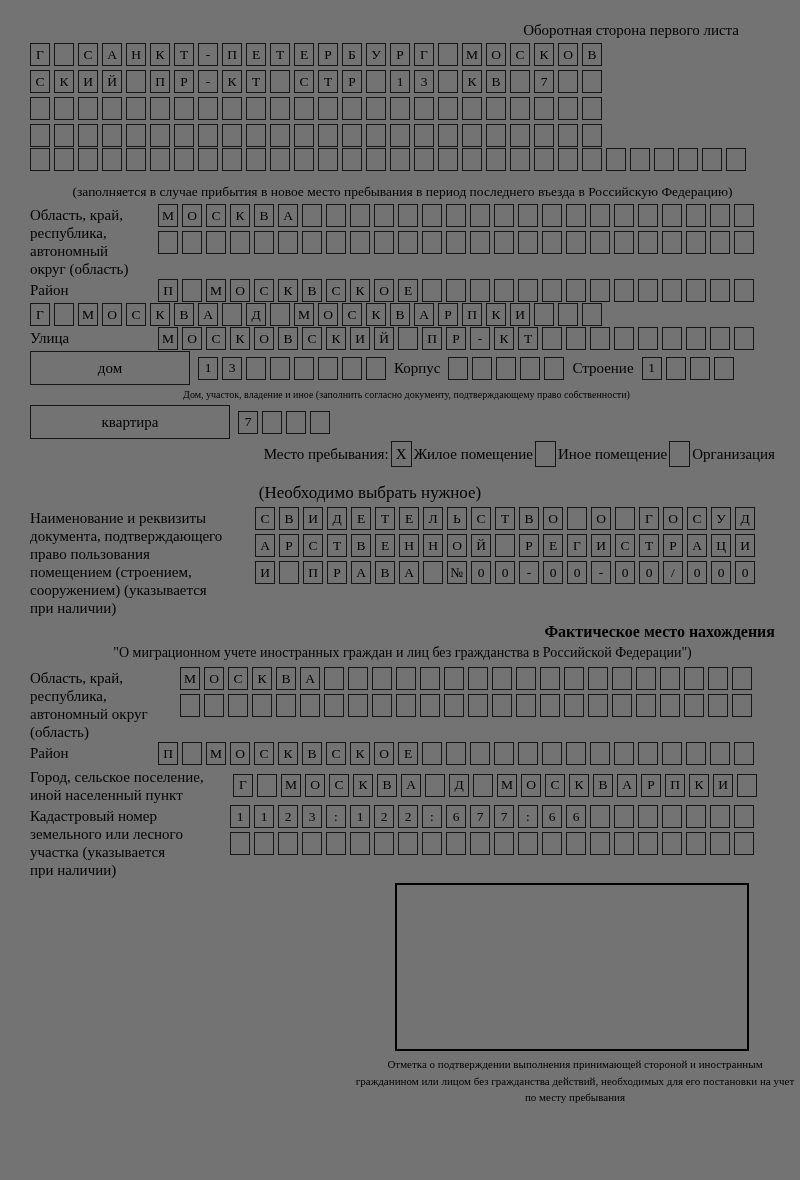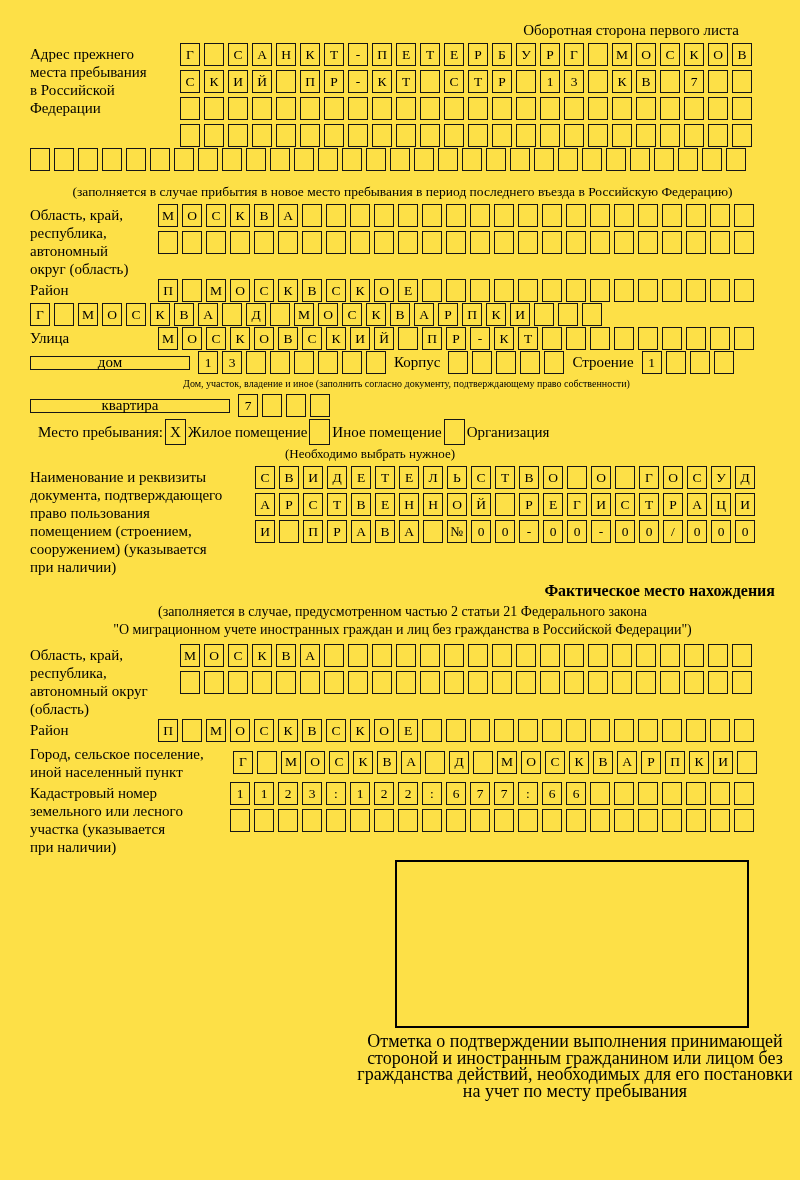--- a/index.html
+++ b/index.html
@@ -1,18 +1,18 @@
 <!DOCTYPE html>
 <html><head>
 <meta charset="utf-8">
 <style>
   html,body{margin:0;padding:0;background:#fff;}
   .page{
     width:800px;height:1180px;box-sizing:border-box;
-    padding:14px 25px 0 30px;background:#fde047;color:#000;
+    padding:14px 25px 0 30px;background:#737373;color:#000;
     font-family:"Liberation Serif", serif;overflow:hidden;position:relative;
   }
   .corner{ text-align:right;font-size:15px;margin:8px 36px 0 0; }
   .field{ display:flex;align-items:flex-start;margin-bottom:1px; }
   .field.vcenter{ align-items:center; }
   .flabel{ font-size:15px;line-height:18px;white-space:pre-line;flex:0 0 auto;padding-top:2px; }
   .w150{width:150px}.w128{width:128px}.w154{width:154px}.w225{width:225px}.w203{width:203px}.w200{width:200px}
   .cellrow{ display:flex;gap:4px;margin-bottom:4px; }
   .cellrow:last-child{ margin-bottom:0; }
   .cell{
@@ -21,47 +21,43 @@
     font-size:13.5px;line-height:1;
   }
   .fullrow{ margin:0 0 3px 0; }
   .note{ text-align:center;font-size:13.5px;margin:13px 0 4px; }
   .h2{ text-align:center;font-weight:bold;font-size:16px;margin:2px 0 6px; }
   .h3{ text-align:right;font-weight:bold;font-size:16px;margin:6px 0 4px; }
   .subnote{ text-align:center;font-size:14px;line-height:16px;margin:0 0 2px; }
   .subnote.last{ margin-bottom:6px; }
   .hrow{ display:flex;align-items:center;gap:8px;margin:1px 0 1px; }
   .longbox{
-    box-sizing:border-box;border:1.6px solid #161616;height:14px;
+    box-sizing:border-box;border:1.6px solid #161616;height:34px;
     display:flex;align-items:center;justify-content:center;font-size:15px;
   }
   .lb160{width:160px}.lb200{width:200px}
   .ilabel{ font-size:15px;white-space:nowrap; }
   .caption{ font-size:10px;line-height:17px;margin:0 0 2px 8px;text-align:center; }
-  .stayrow{ display:flex;align-items:center;gap:2px;font-size:15px;margin:2px 0 0 8px; }
+  .stayrow{ display:flex;align-items:center;gap:2px;font-size:15px;margin:2px 0 0 8px;justify-content:flex-end; }
   .checkbox{
     box-sizing:border-box;width:21px;height:26px;border:1.6px solid #161616;
     display:flex;align-items:center;justify-content:center;font-size:15px;
   }
-  .hint{ font-size:13px;margin:1px 0 4px 110px;width:460px;text-align:center; }
+  .hint{ font-size:17px;margin:16px 0 4px 110px;width:460px;text-align:center; }
   .markbox{ box-sizing:border-box;width:354px;height:168px;border:2px solid #000;margin:4px 0 5px 365px; }
-  .markcaption{ width:440px;margin-left:325px;text-align:center;font-size:18px;line-height:16.5px; }
+  .markcaption{ width:440px;margin-left:325px;text-align:center;font-size:11px;line-height:16.5px; }
 </style>
 </head>
 <body>
 
 <div class="page">
 
   <div class="corner">Оборотная сторона первого листа</div>
 
   <div class="field" style="margin-top:4px;">
-    <div class="flabel w150">Адрес прежнего
-места пребывания
-в Российской
-Федерации</div>
     <div>
       <div class="cellrow">
           <span class="cell">Г</span>
           <span class="cell"></span>
           <span class="cell">С</span>
           <span class="cell">А</span>
           <span class="cell">Н</span>
           <span class="cell">К</span>
           <span class="cell">Т</span>
           <span class="cell">-</span>
@@ -476,21 +472,20 @@
           <span class="cell">0</span>
           <span class="cell">/</span>
           <span class="cell">0</span>
           <span class="cell">0</span>
           <span class="cell">0</span>
         </div>
     </div>
   </div>
 
   <div class="h3">Фактическое место нахождения</div>
-  <div class="subnote">(заполняется в случае, предусмотренном частью 2 статьи 21 Федерального закона</div>
   <div class="subnote last">"О миграционном учете иностранных граждан и лиц без гражданства в Российской Федерации")</div>
 
   <div class="field">
     <div class="flabel w150">Область, край,
 республика,
 автономный округ
 (область)</div>
     <div>
       <div class="cellrow">
           <span class="cell">М</span>

